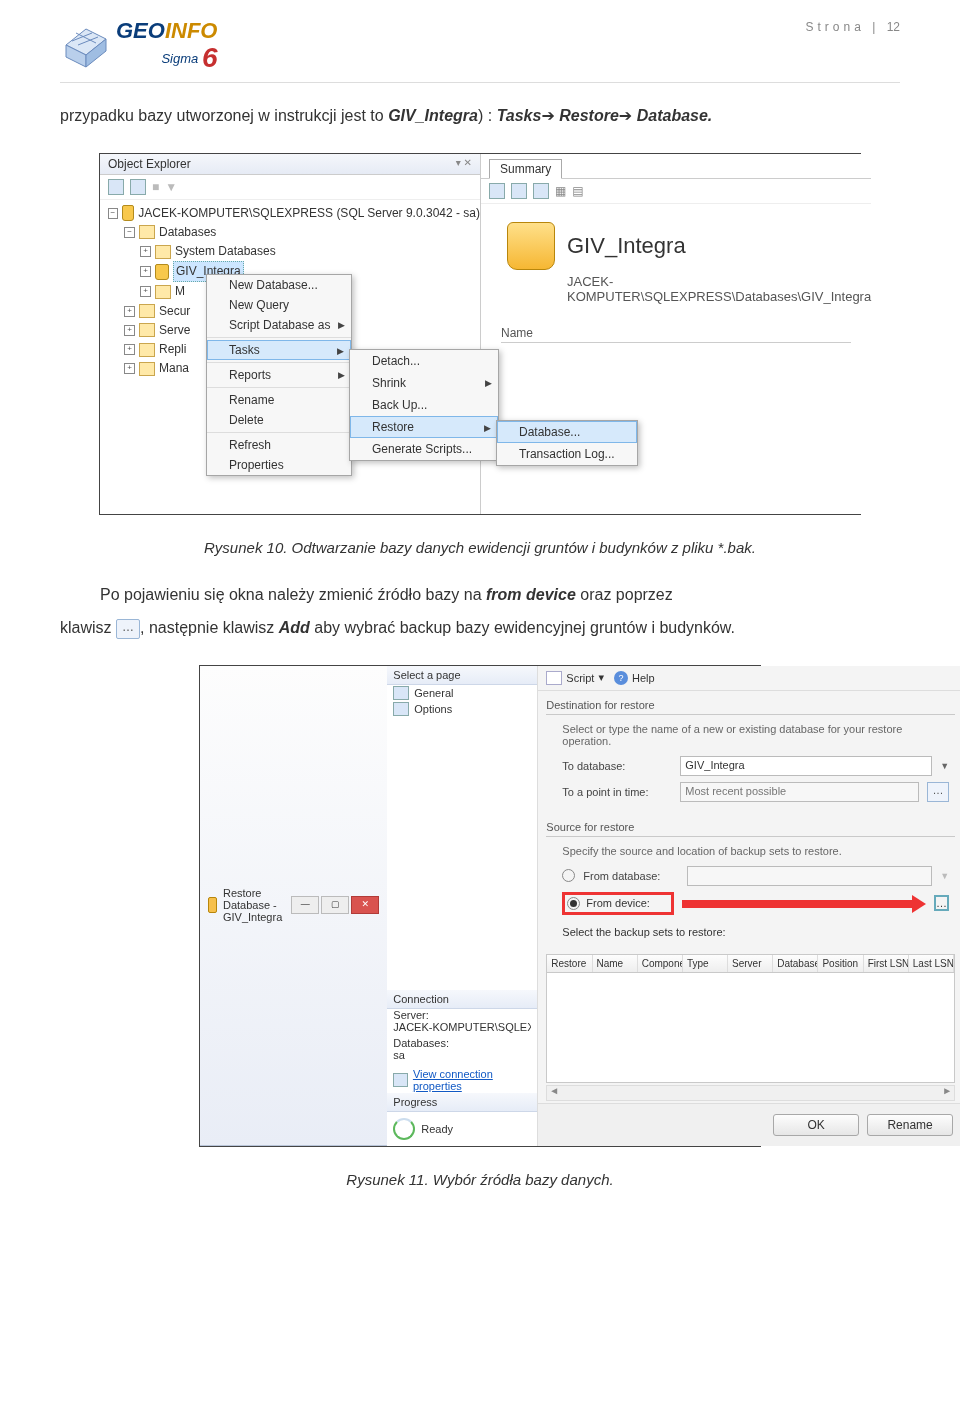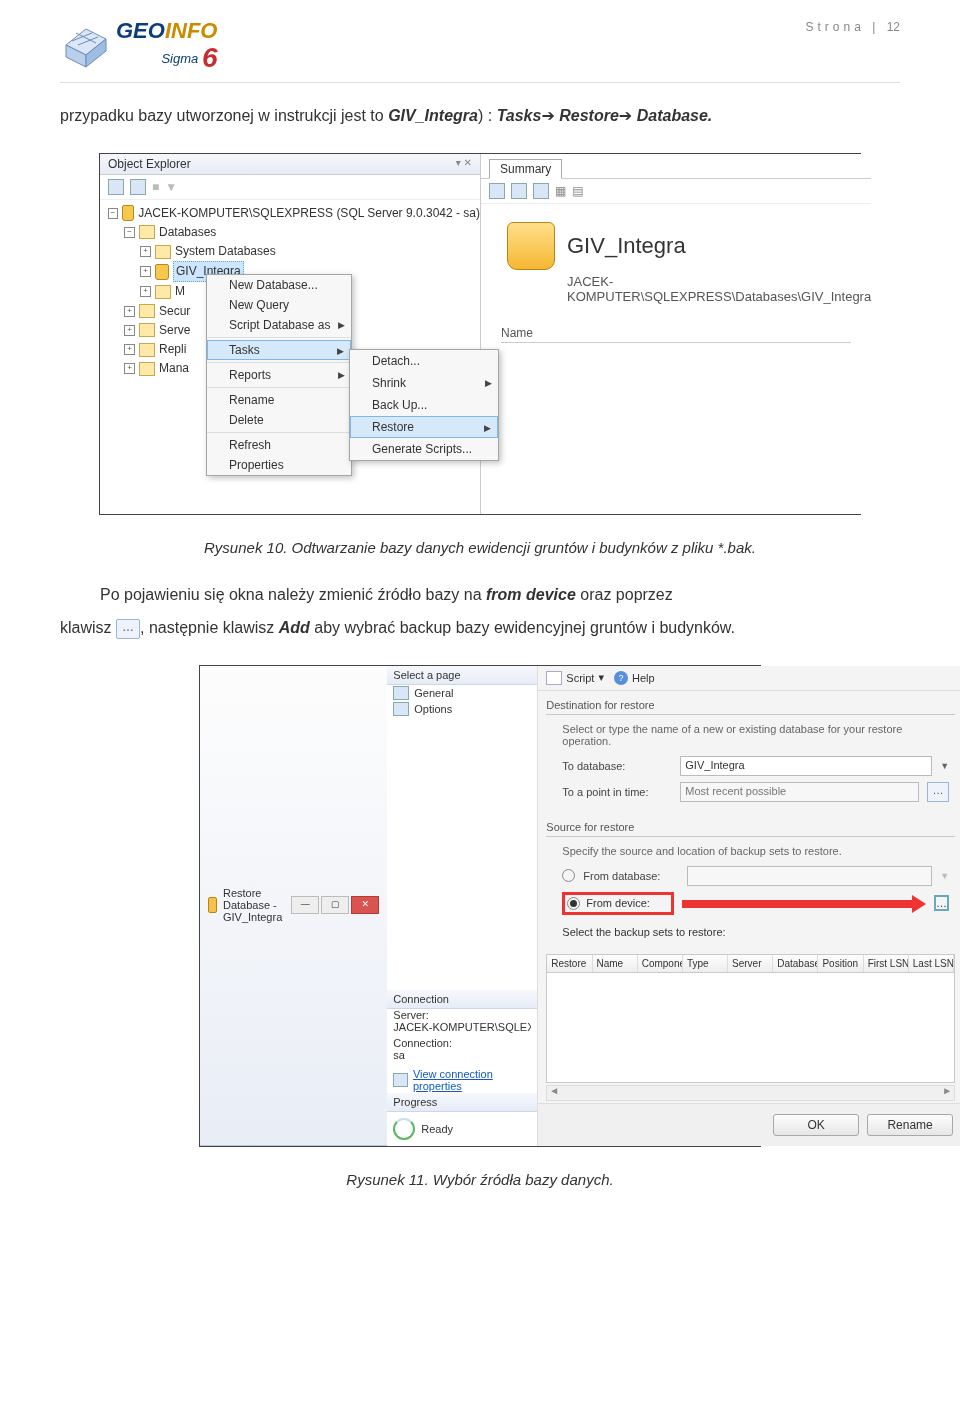--- a/index.html
+++ b/index.html
@@ -455,20 +455,24 @@
 
       <div class="ctx-sub">
         <div class="mi">Detach...</div>
         <div class="sep"></div>
         <div class="mi"><span>Shrink</span><span class="arw">▶</span></div>
         <div class="mi">Back Up...</div>
         <div class="mi hl"><span>Restore</span><span class="arw">▶</span></div>
         <div class="sep"></div>
         <div class="mi">Generate Scripts...</div>
       </div>
+      <div class="ctx-sub2">
+        <div class="mi hl">Database...</div>
+        <div class="mi">Transaction Log...</div>
+      </div>
     </div>
     <div class="oe-right">
       <div class="sum-tab"><span class="tabchip">Summary</span></div>
       <div class="sum-toolbar">
         <span class="ticon"></span>
         <span class="ticon"></span>
         <span class="ticon"></span>
         <span style="color:#888;font-size:12px">▦</span>
         <span style="color:#888;font-size:12px">▤</span>
       </div>
@@ -514,21 +518,21 @@
               <span class="ic"></span>
               <span>Options</span>
             </div>
         </div>
         <div class="spacer"></div>
         <div class="sect-hdr">Connection</div>
         <div class="sect-body">
           <div>Server:</div>
           <div style="white-space:nowrap;overflow:hidden">JACEK-KOMPUTER\SQLEXPRE</div>
           <div style="height:4px"></div>
-          <div>Connection:</div>
+          <div>Databases:</div>
           <div>sa</div>
           <div style="height:6px"></div>
           <div class="row">
               <span class="ic"></span>
               <span class="link">View connection properties</span>
             </div>
         </div>
         <div class="sect-hdr">Progress</div>
         <div class="progress-ready">
           <span class="ready-circle"></span>

